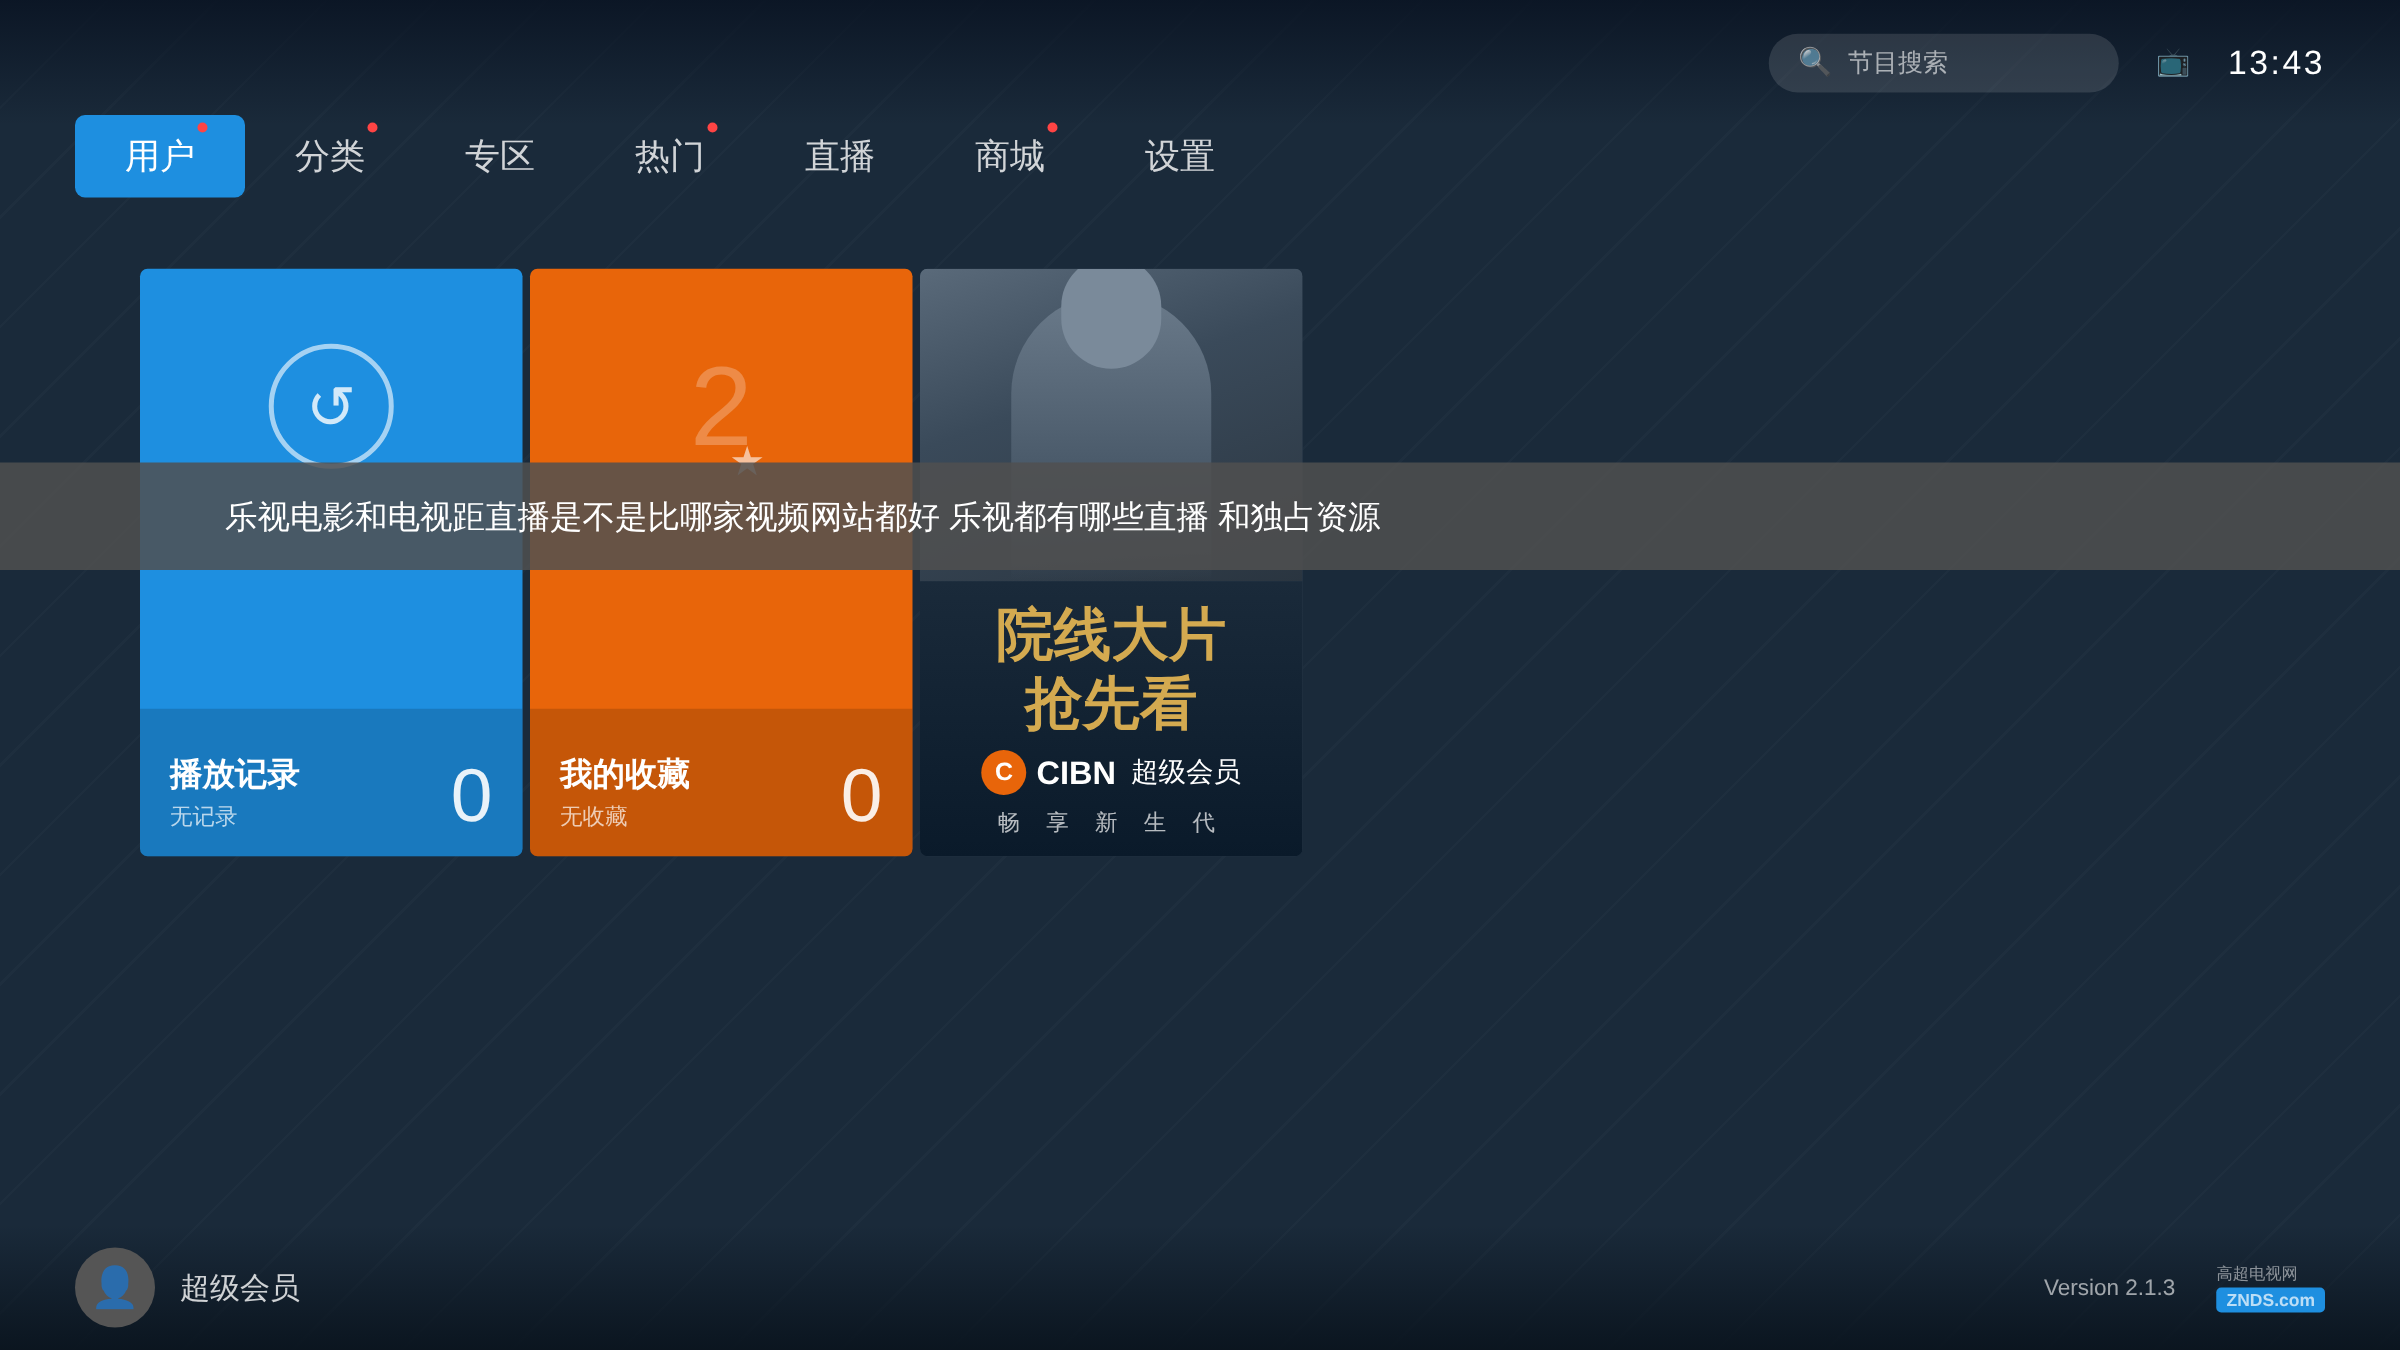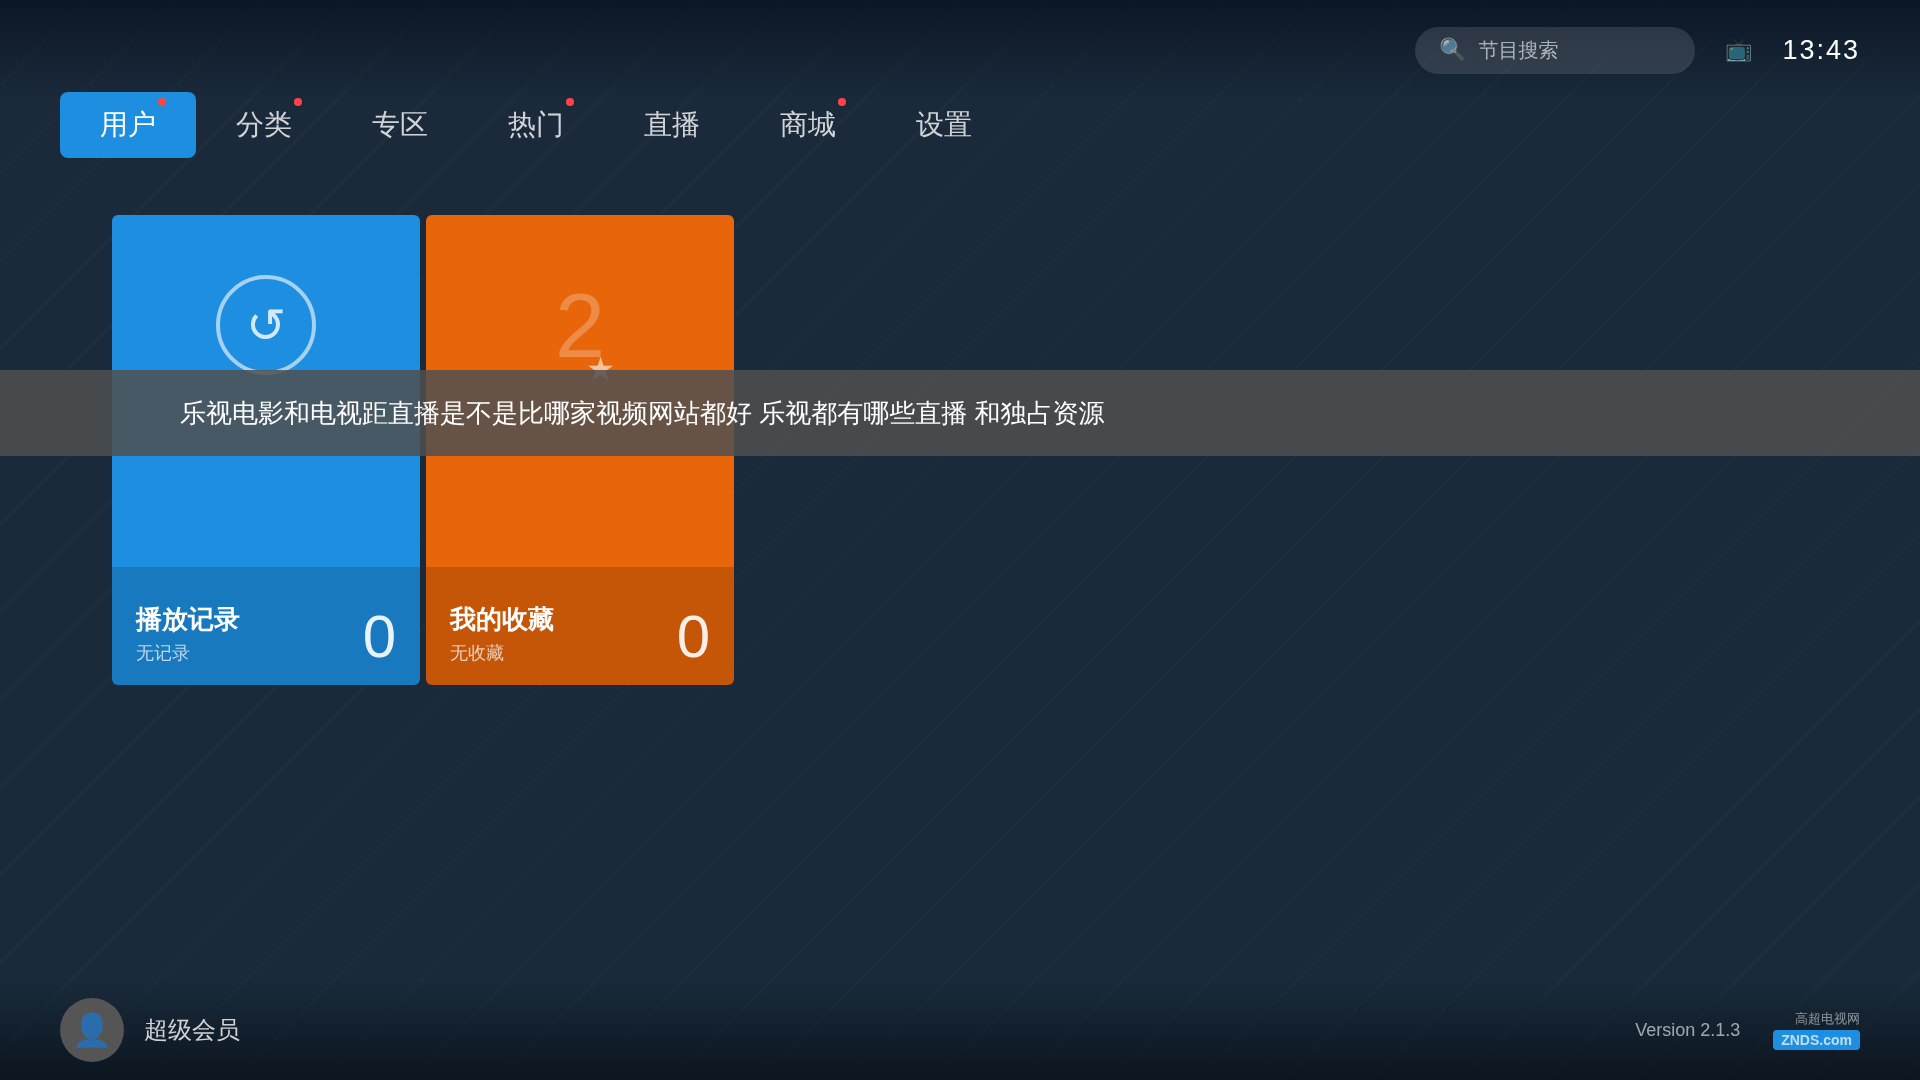--- a/index.html
+++ b/index.html
@@ -343,21 +343,20 @@
     }
 
     .version-text {
       font-size: 18px;
       color: rgba(255,255,255,0.6);
     }
 
     .znds-logo {
       font-size: 16px;
       color: rgba(255,255,255,0.7);
-      text-align: right;
     }
   </style>
 </head>
 <body>
 
 <div class="header">
   <div class="search-bar">
     <span class="search-icon">🔍</span>
     <span class="search-placeholder">节目搜索</span>
   </div>
@@ -400,20 +399,64 @@
       <span style="font-size:90px;color:rgba(255,255,255,0.25);font-weight:300;">2</span>
       <span style="font-size:32px;color:rgba(255,255,255,0.6);position:absolute;bottom:-10px;right:-10px;">★</span>
     </div>
     <div class="tile-bottom">
       <div class="tile-title">我的收藏</div>
       <div class="tile-subtitle">无收藏</div>
     </div>
     <span class="tile-count">0</span>
   </div>
 
+  <div class="tile-promo">
+
+    <div class="promo-top">
+      <div style="
+        width:100%;height:100%;
+        background: linear-gradient(160deg, #5a6a7a 0%, #3a4a5a 40%, #2a3540 100%);
+        display:flex;align-items:flex-start;justify-content:center;
+        position:relative;overflow:hidden;
+      ">
+
+        <div style="
+          position:absolute;
+          bottom:0;left:50%;transform:translateX(-50%);
+          width:160px;height:230px;
+          background: linear-gradient(180deg, #6a7a8a 0%, #4a5a6a 60%, transparent 100%);
+          border-radius:80px 80px 0 0;
+        "></div>
+        <div style="
+          position:absolute;
+          bottom:170px;left:50%;transform:translateX(-50%);
+          width:80px;height:90px;
+          background: #7a8a9a;
+          border-radius:40px;
+        "></div>
+      </div>
+    </div>
+
+    <div class="promo-bottom">
+      <div style="text-align:center;">
+        <div class="promo-text-large">
+          <span>院线大片</span><br>
+          <span>抢先看</span>
+        </div>
+      </div>
+      <div class="promo-brand-row">
+        <div class="cibn-logo">
+          <div class="cibn-c">C</div>
+          <span class="cibn-text">CIBN</span>
+        </div>
+        <span class="super-member-text">超级会员</span>
+      </div>
+      <div class="promo-slogan">畅  享  新  生  代</div>
+    </div>
+  </div>
 
 </div>
 
 <div class="bottom-bar">
   <div class="user-section">
     <div class="user-avatar">👤</div>
     <span class="user-login-text">超级会员</span>
   </div>
   <div class="version-info">
     <span class="version-text">Version 2.1.3</span>

